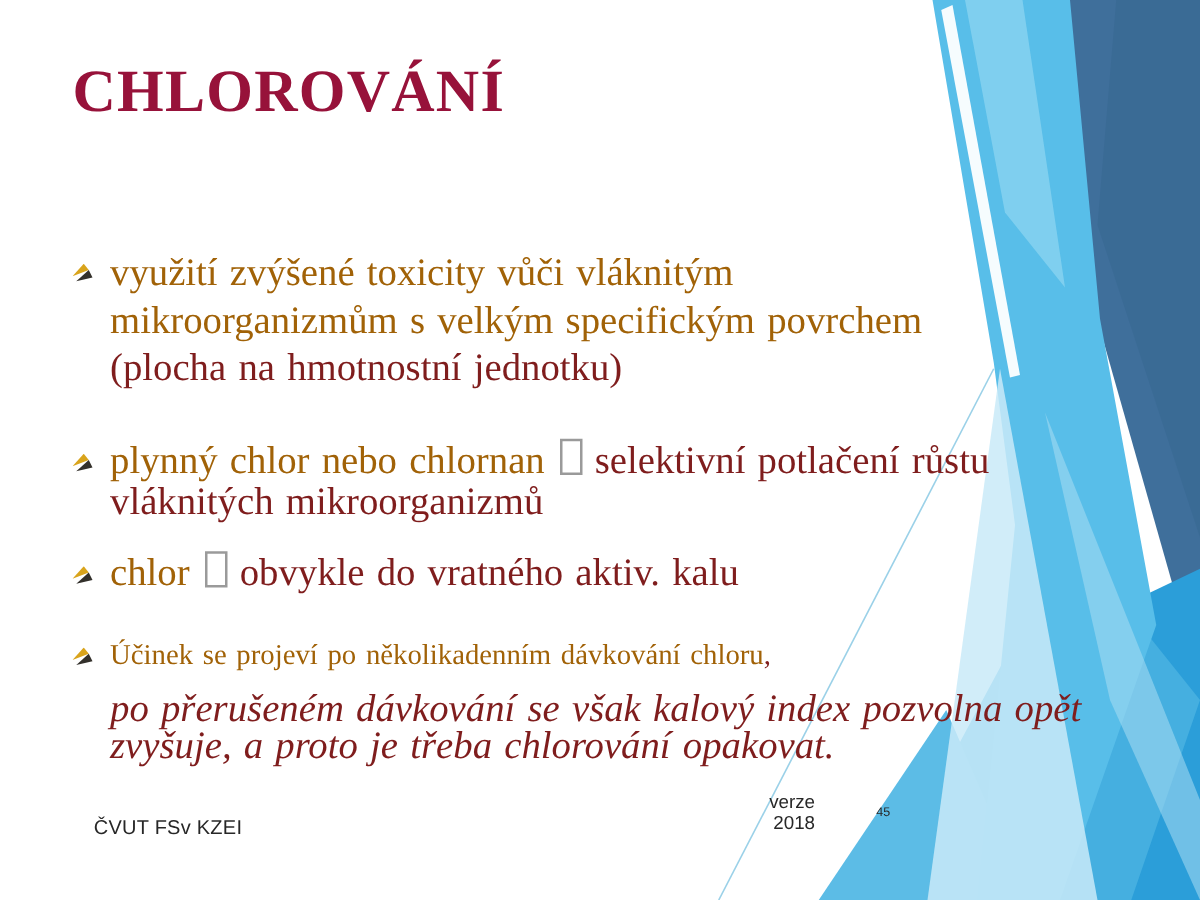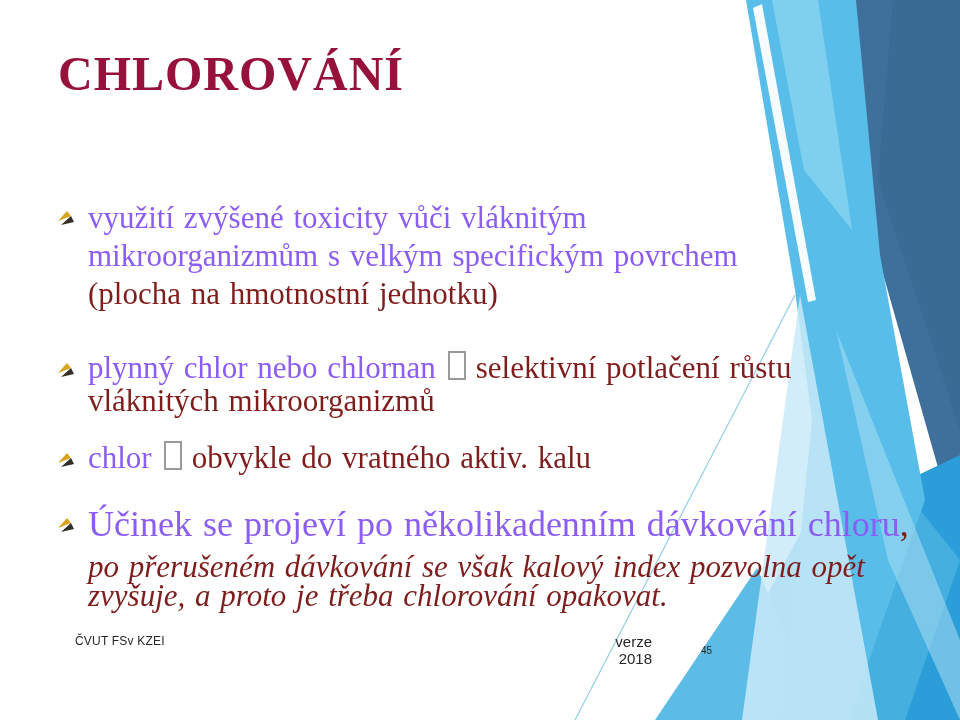--- a/index.html
+++ b/index.html
@@ -11,35 +11,35 @@
   .decor{position:absolute;top:0;left:0;width:960px;height:720px;}
   .title{
     position:absolute;left:58px;top:46px;margin:0;
     font-size:48px;font-weight:bold;letter-spacing:1px;white-space:nowrap;
     color:#97123a;
   }
   .bullet{position:absolute;left:58px;width:880px;}
   .marker{position:absolute;left:0;top:12px;width:18px;height:15px;display:block;}
   .btext{margin-left:30px;}
   .line{white-space:nowrap;font-size:31px;word-spacing:2px;}
-  .red{color:#8b5cf6;}
+  .red{color:#a16207;}
   .dark{color:#7f1d1d;}
   .b1 .line{line-height:38px;}
   .b2 .line{line-height:33px;}
   .b3 .line{line-height:33px;}
-  .b4 .redline{font-size:36px;line-height:36px;}
+  .b4 .redline{font-size:23px;line-height:36px;}
   .b4 .darkblock .line{line-height:29px;}
   .b4 .darkblock{margin-top:10px;font-style:italic;}
   .boxglyph{
     display:inline-block;width:14px;height:25px;border:2px solid #9a9a9a;
     margin:0 10px 0 12px;vertical-align:-2px;background:transparent;
   }
   .footer{position:absolute;left:0;top:0;width:960px;height:720px;pointer-events:none;
     font-family:"Liberation Sans","DejaVu Sans",sans-serif;color:#272727;}
-  .f-left{position:absolute;left:75px;top:634px;font-size:12px;letter-spacing:0.2px;}
+  .f-left{position:absolute;left:75px;top:654px;font-size:16px;letter-spacing:0.2px;}
   .f-center{position:absolute;left:568px;top:633px;width:84px;text-align:right;
     font-size:15px;line-height:17px;}
   .f-page{position:absolute;left:701px;top:645px;font-size:10px;}
 </style>
 </head>
 <body>
 
 <div class="slide">
 
   <svg class="decor" viewBox="0 0 960 720" preserveAspectRatio="none" aria-hidden="true">

